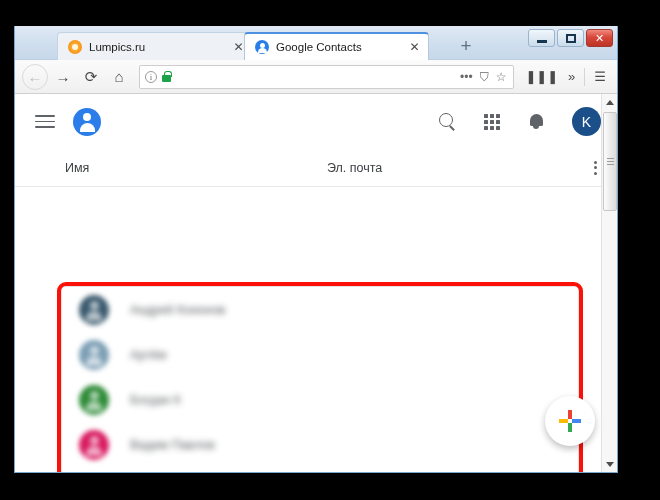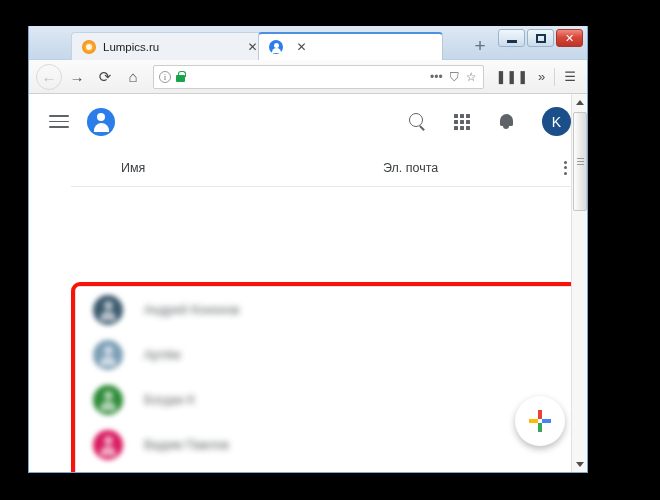--- a/index.html
+++ b/index.html
@@ -14,22 +14,22 @@
   .backdrop {
     position: absolute; left: 0; top: 0;
     width: 660px; height: 500px;
     background: #000;
     border-radius: 26px;
   }
 
   
   .browser {
     position: absolute;
-    left: 28px; top: 26px;
-    width: 560px; height: 447px;
+    left: 14px; top: 26px;
+    width: 604px; height: 447px;
     background: #3b82f6;
     border: 1px solid #7ba7cf;
     border-top: none;
     overflow: hidden;
   }
 
   
   .tabstrip {
     position: relative;
     height: 34px;
@@ -264,21 +264,20 @@
     display: flex; align-items: center; justify-content: center;
     font-size: 14px; font-weight: 500;
   }
 
   .colhead {
     height: 38px;
     display: flex; align-items: center;
     padding: 0 18px 0 50px;
     border-bottom: 1px solid #e8e8e8;
     position: relative;
-    margin-left: 42px;
   }
   .col-name { font-size: 12.5px; color: #3c4043; width: 262px; }
   .col-email { font-size: 12.5px; color: #3c4043; }
   .kebab {
     margin-left: auto;
     display: flex; flex-direction: column; gap: 2.5px;
     padding-right: 2px;
   }
   .kebab i { width: 3px; height: 3px; border-radius: 50%; background: #5f6368; display: block; }
 
@@ -399,20 +398,21 @@
   <div class="tabstrip">
 
     <div class="tab inactive">
       <span class="tab-favicon fav-lumpics"></span>
       <span class="tab-title">Lumpics.ru</span>
       <span class="tab-close">✕</span>
     </div>
 
     <div class="tab active">
       <span class="tab-favicon fav-gcontacts"></span>
+      <span class="tab-title">Google Contacts</span>
       <span class="tab-close">✕</span>
     </div>
 
     <div class="newtab">+</div>
 
     <div class="wincontrols">
       <div class="wbtn">
         <span class="min-glyph"></span>
       </div>
       <div class="wbtn">

